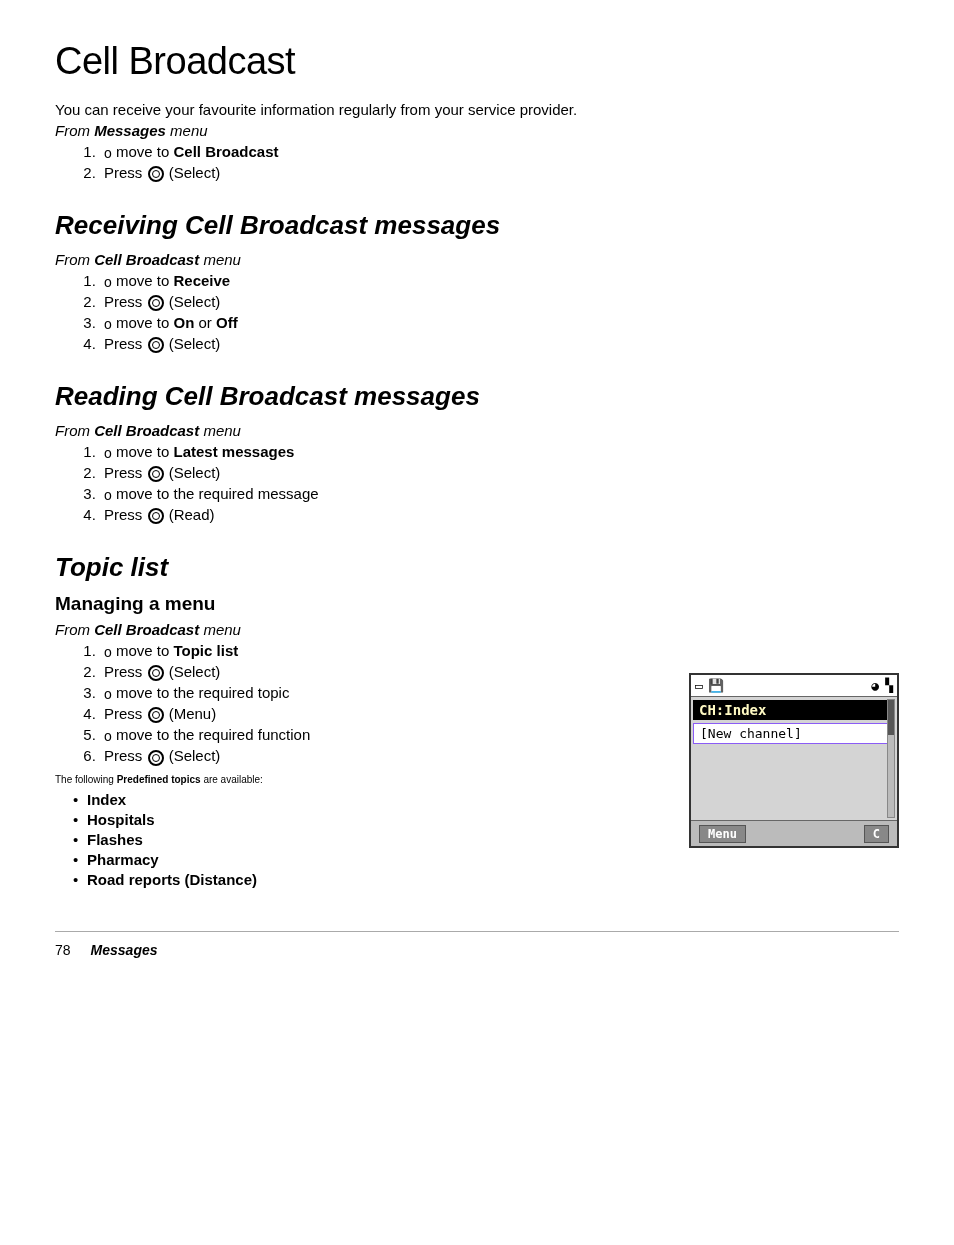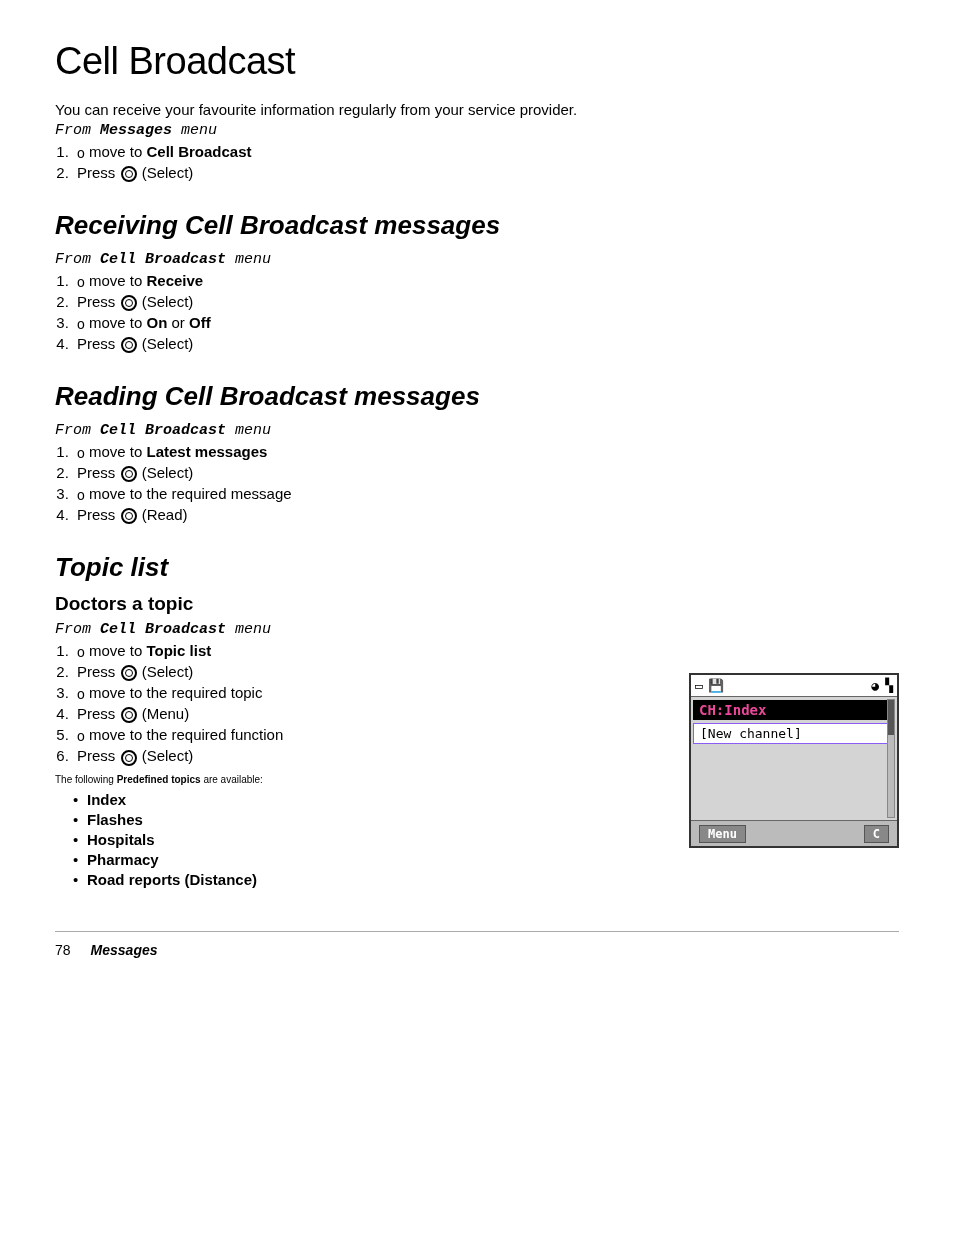--- a/index.html
+++ b/index.html
@@ -22,37 +22,37 @@
 
     .intro-text {
       font-size: 15px;
       margin-bottom: 4px;
     }
 
     .from-menu {
       font-style: italic;
       margin-bottom: 4px;
       font-size: 15px;
-      font-family: Liberation Mono, monospace;
     }
 
     .from-menu strong {
       font-weight: bold;
       font-style: italic;
     }
 
     ol {
       margin-left: 18px;
       margin-bottom: 6px;
     }
 
     ol li {
       font-size: 15px;
       margin-bottom: 3px;
       padding-left: 4px;
+      margin-left: 27px;
     }
 
     .section-title {
       font-size: 26px;
       font-weight: bold;
       font-style: italic;
       margin-top: 28px;
       margin-bottom: 10px;
     }
 
@@ -113,21 +113,21 @@
     }
 
     .phone-top-icons {
       display: flex;
       gap: 6px;
       font-size: 13px;
     }
 
     .phone-ch-index {
       background: #000;
-      color: #ec4899;
+      color: #fef9c3;
       font-size: 14px;
       font-weight: bold;
       padding: 2px 6px;
       margin: 3px 2px;
       font-family: monospace;
     }
 
     .phone-new-channel {
       background: #fff;
       border: 1px solid #8b5cf6;
@@ -330,21 +330,21 @@
     <span class="select-icon"></span>
     <span>(Read)</span>
   </li>
 </ol>
 
 <div class="topic-list-section">
   <div class="section-title">Topic list</div>
 
   <div class="topic-list-layout">
     <div class="topic-list-content">
-      <div class="subsection-title">Doctors a topic</div>
+      <div class="subsection-title">Managing a menu</div>
 
       <p class="from-menu">
         <em><span>From</span> <strong>Cell Broadcast</strong> <span>menu</span></em>
       </p>
 
       <ol>
         <li>
           <span class="nav-icon">o</span>
           <span>move to</span> <strong>Topic list</strong>
         </li>
@@ -372,22 +372,22 @@
           <span>(Select)</span>
         </li>
       </ol>
 
       <p style="margin-top:8px; font-size:10px;">
         <span>The following</span> <strong>Predefined topics</strong> <span>are available:</span>
       </p>
 
       <ul class="bullet-list" id="topics-list">
       <li><strong>Index</strong></li>
+          <li><strong>Hospitals</strong></li>
           <li><strong>Flashes</strong></li>
-          <li><strong>Hospitals</strong></li>
           <li><strong>Pharmacy</strong></li>
           <li><strong>Road reports (Distance)</strong></li>
         </ul>
     </div>
 
     <div class="phone-image">
       <div class="phone-screen">
         <div class="phone-screen-inner">
           <div class="phone-top-bar">
             <div class="phone-top-icons">

